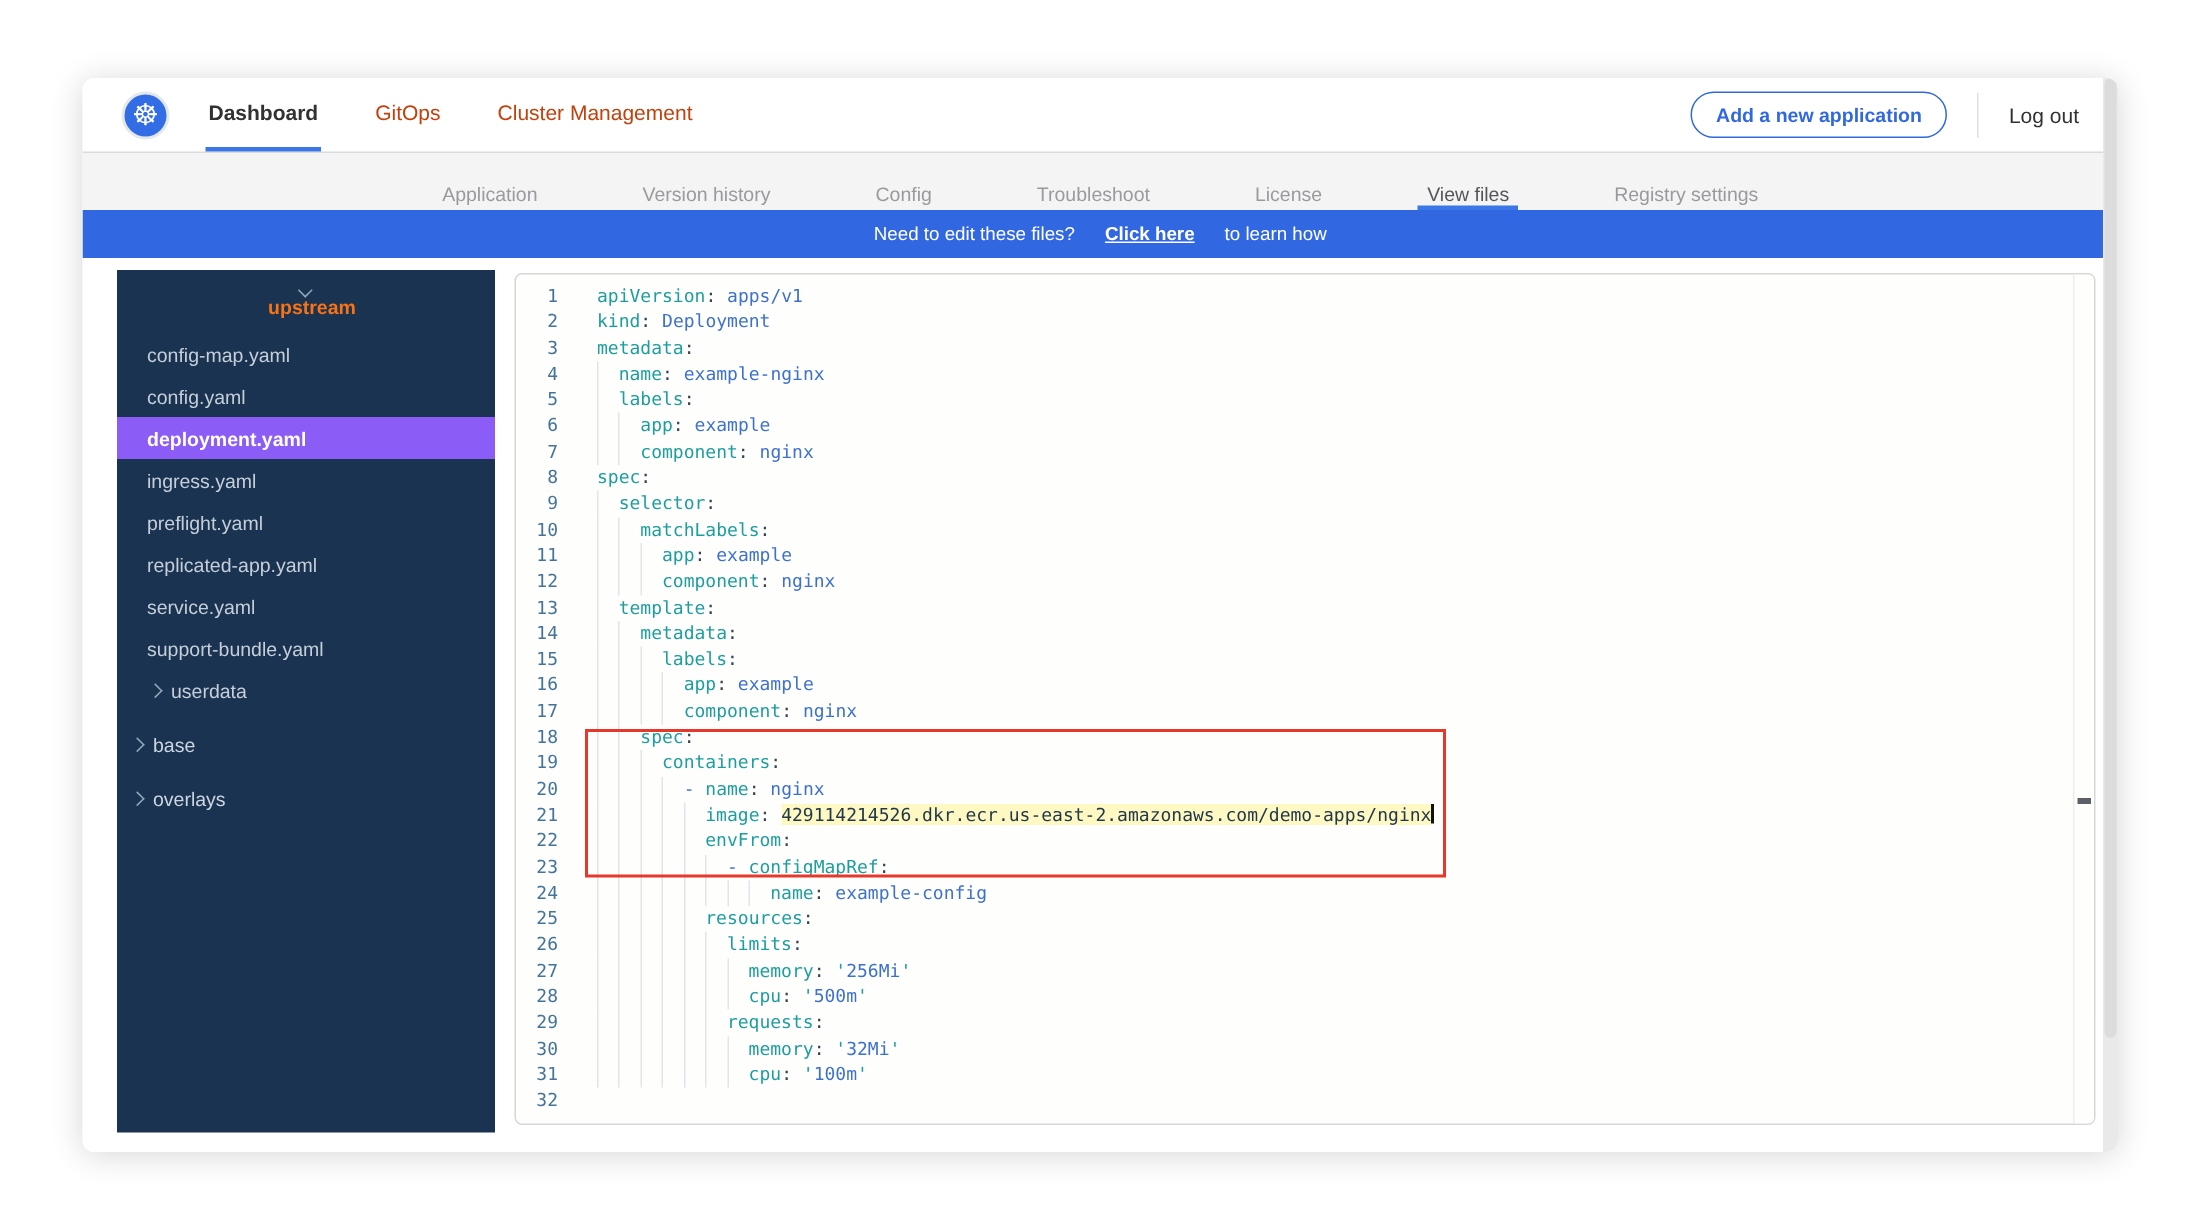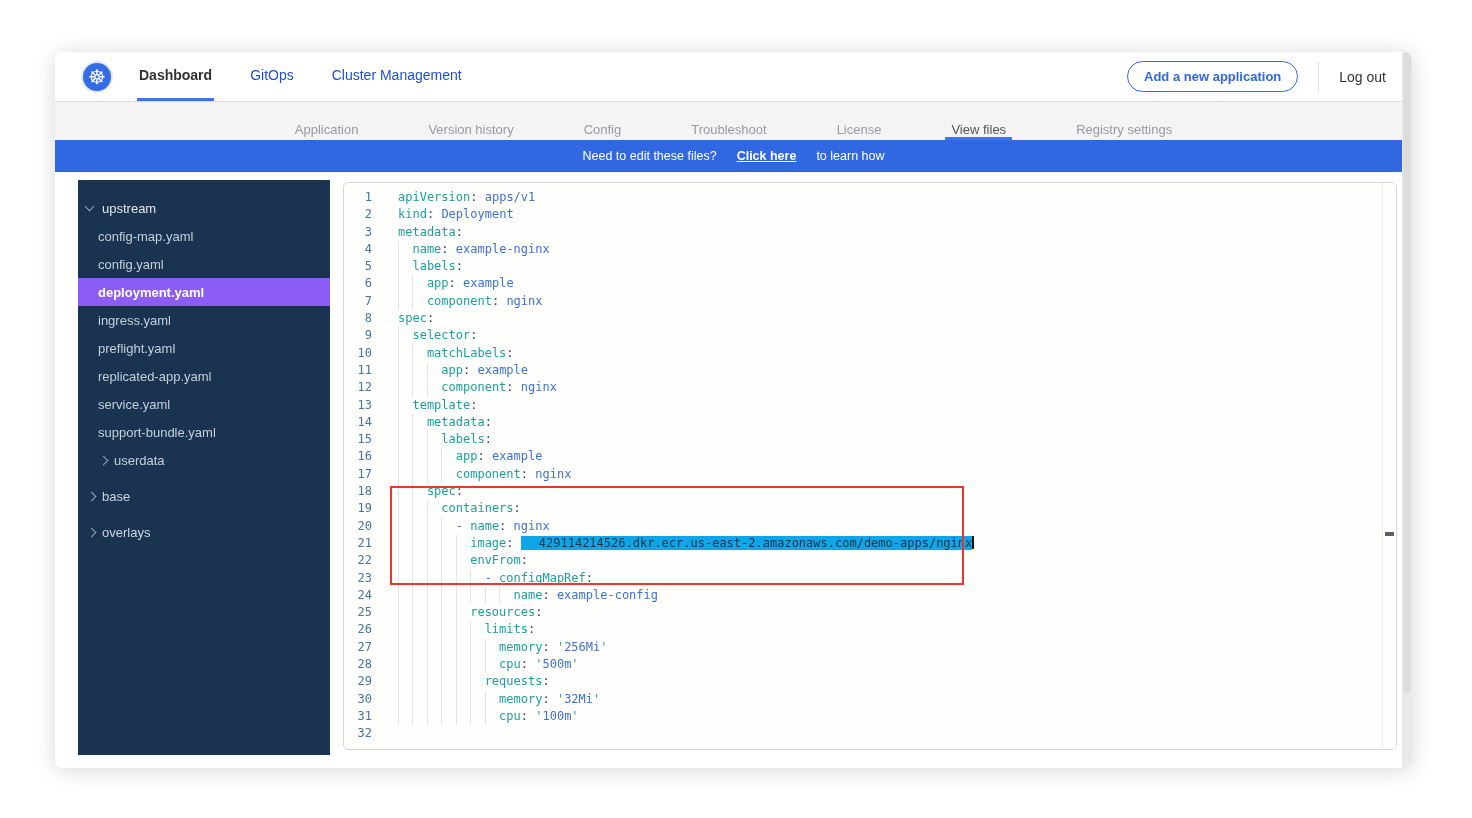--- a/index.html
+++ b/index.html
@@ -14,21 +14,21 @@
   .scroll-strip .thumb { position:absolute; top:0; left:1px; right:1px; height:640px; background:#dcdcdc; border-radius:5px; }
 
   
   .header { position:relative; height:50px; display:flex; align-items:stretch; padding:0 26px 0 28px;
             border-bottom:1px solid #dadada; background:#fff; }
   .logo-wrap { display:flex; align-items:center; margin-right:26px; }
   .logo { width:28px; height:28px; border-radius:50%; background:#326de6; color:#fff;
           display:flex; align-items:center; justify-content:center; font-size:20px; line-height:1;
           box-shadow:0 0 0 2px #e4e7ec; }
   .hnav { display:flex; align-items:stretch; gap:34px;justify-content:flex-end; }
-  .hnav-item { display:flex; align-items:center; font-size:14px; color:#1d4ed8; cursor:pointer;
+  .hnav-item { display:flex; align-items:center; font-size:14px; color:#c2410c; cursor:pointer;
                border-bottom:3px solid transparent; padding:0 2px; }
   .hnav-item.active { color:#323232; font-weight:bold; border-bottom-color:#3b77e6; }
   .hspacer { flex:1; }
   .add-app-btn { align-self:center; border:1.5px solid #3168e1; color:#3168e1; background:#fff;
                  border-radius:17px; padding:7px 16px; font-size:13px; font-weight:bold; cursor:pointer;
                  font-family:"Liberation Sans", sans-serif; }
   .logout { align-self:center; margin-left:20px; padding-left:20px; border-left:1px solid #e0e0e0;
             font-size:14px; color:#323232; cursor:pointer; height:30px; display:flex; align-items:center; }
 
   
@@ -46,21 +46,21 @@
   .content { position:relative; height:596px; background:#fff; }
 
   
   .sidebar { position:absolute; left:23px; top:8px; width:252px; height:575px;
              background:#1a3350; padding-top:14px; font-size:13px; color:#c5cfda; overflow:hidden; }
   .tree-row { height:28px; display:flex; align-items:center; cursor:pointer; }
   .tree-row .lbl { white-space:nowrap; }
   .tree-row.depth0 { padding-left:8px; }
   .tree-row.depth1 { padding-left:20px; }
   .tree-row.folder0 { color:#cdd6e0; }
-  .tree-row.root-open { color:#e5e5e5; font-weight:normal; }
+  .tree-row.root-open { color:#f97316; font-weight:bold;flex-direction:column; }
   .tree-row.selected { background:#8b5cf6; color:#ffffff; font-weight:bold; }
   .tree-row.gap { margin-top:8px; }
   .chev { width:7px; height:7px; border-right:1.5px solid #93a7ba; border-bottom:1.5px solid #93a7ba;
           display:inline-block; margin-right:9px; flex:0 0 auto; }
   .chev.down { transform:rotate(45deg); margin-top:-4px; }
   .chev.right { transform:rotate(-45deg); margin-left:2px; margin-right:7px; }
 
   
   .editor { position:absolute; left:288px; top:10px; width:1054px; height:568px;
             background:#fefefc; border:1px solid #d6d6d6; border-radius:5px; overflow:hidden; }
@@ -68,21 +68,21 @@
                font-size:12px; line-height:17.3px; }
   .code-line { display:flex; height:17.3px; white-space:pre; }
   .ln { flex:0 0 28px; text-align:right; color:#45749b; margin-right:26px; user-select:none; }
   .lc { white-space:pre; color:#333; }
   .ind { display:inline-block; width:2ch; height:17.3px; border-left:1px solid #e1e5e8; vertical-align:top; }
   .key { color:#1d9e9e; }
   .colon { color:#36454f; }
   .val { color:#3e71cf; }
   .dash { color:#3e71cf; }
   .qt { color:#1d9e9e; }
-  .sel { background:#0ea5e9; color:#22384a;padding-left:18px; }
+  .sel { background:#fef9c3; color:#22384a; }
   .cursor { display:inline-block; width:2px; height:13px; background:#111; vertical-align:middle; margin-bottom:2px; }
 
   .red-box { position:absolute; border:2.5px solid #e8382b; background:transparent; pointer-events:none; z-index:20; }
 
   .vscroll { position:absolute; right:0; top:0; bottom:0; width:14px; border-left:1px solid #ededed;
              background:#fefefc; z-index:10; cursor:pointer; }
   .scroll-dash { position:absolute; left:2px; right:2px; height:4px; background:#5c6066; }
 </style>
 </head>
 <body>

